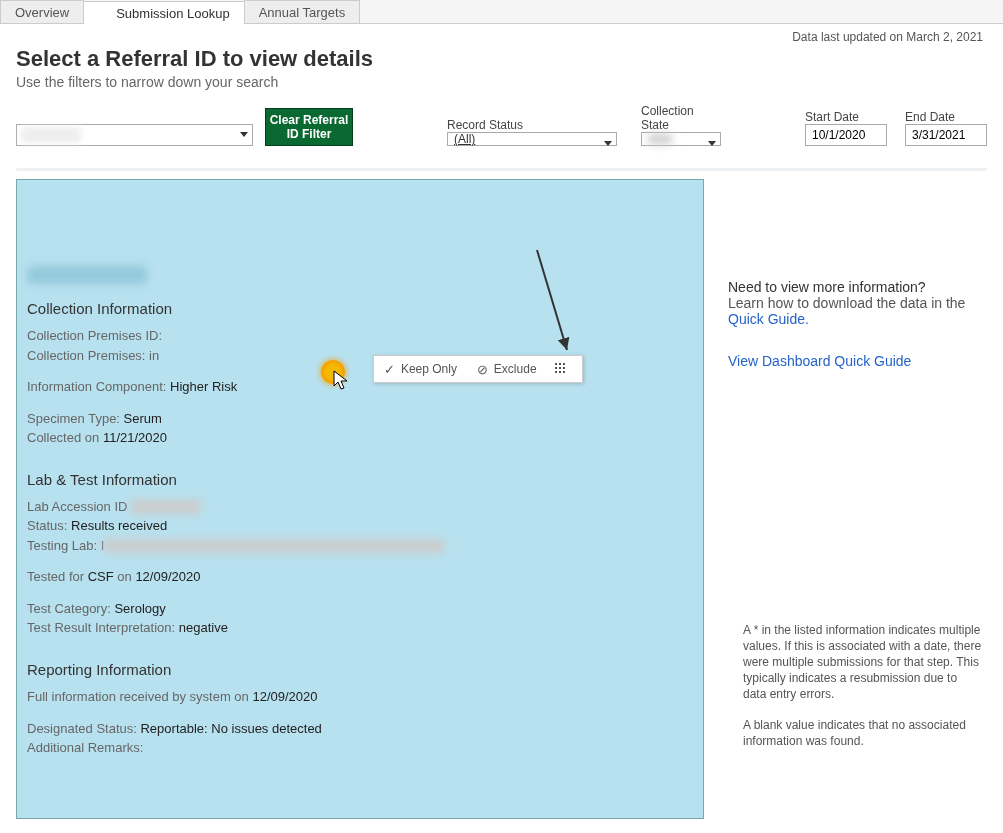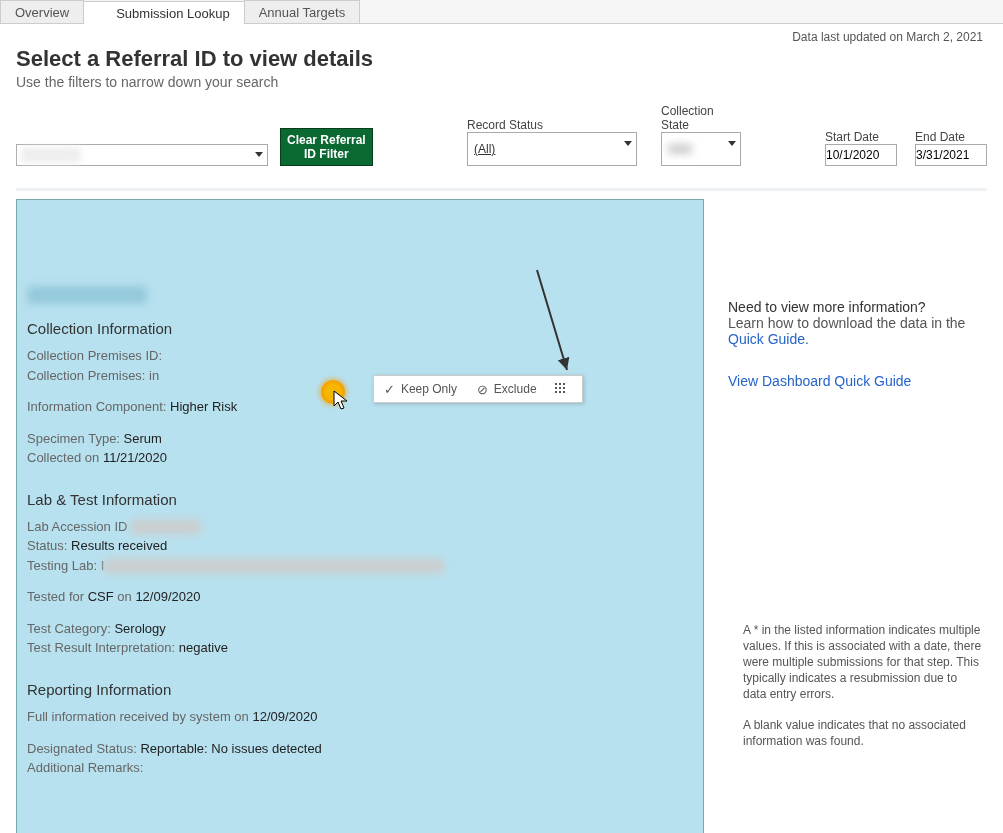--- a/index.html
+++ b/index.html
@@ -19,23 +19,23 @@
 
   
   .filters { display: flex; align-items: flex-end; gap: 12px; margin: 14px 16px 0 16px; }
   .referral-select { width: 270px; height: 22px; border: 1px solid #aaa; background: #fff; position: relative; }
   .referral-select .blur { position: absolute; left: 4px; top: 2px; width: 60px; height: 16px; background: #eee; filter: blur(3px); border-radius: 3px; }
   .referral-select .caret { position: absolute; right: 4px; top: 7px; width: 0; height: 0; border-left: 4px solid transparent; border-right: 4px solid transparent; border-top: 5px solid #333; }
   .clear-btn { width: 100px; height: 38px; background: #0a6831; color: #fff; border: 1px solid #063d1c; font-weight: 700; font-size: 12px; text-align: center; display: flex; align-items: center; justify-content: center; cursor: pointer; line-height: 1.2; }
 
   .filter-group { display: flex; flex-direction: column; }
   .filter-group .lbl { font-size: 12px; font-weight: 400; color: #444; margin-bottom: 0; }
-  .select-box { height: 34px; border: 1px solid #aaa; background: #fff; display: flex; align-items: center; padding: 0 16px 0 6px; font-size: 12px; position: relative; min-width: 80px; text-decoration: underline; }
+  .select-box { height: 14px; border: 1px solid #aaa; background: #fff; display: flex; align-items: center; padding: 0 16px 0 6px; font-size: 12px; position: relative; min-width: 80px; text-decoration: underline; }
   .select-box .caret { position: absolute; right: 4px; top: 8px; width: 0; height: 0; border-left: 4px solid transparent; border-right: 4px solid transparent; border-top: 5px solid #333; }
-  .date-input { height: 22px; width: 72px; border: 1px solid #aaa; padding: 0 0; font-size: 12px; }
+  .date-input { height: 22px; width: 82px; border: 1px solid #aaa; padding: 0 6px; font-size: 12px; }
 
   .divider { height: 3px; background: #eef1f3; margin: 22px 16px 0 16px; border-radius: 2px; }
 
   
   .content { display: flex; margin: 8px 16px 0 16px; }
   .detail-card { width: 688px; height: 640px; background: #b8e1ef; border: 1px solid #7aa; position: relative; }
   .detail-card .inner { padding: 90px 10px 10px 10px; }
   .detail-card h3 { font-size: 15px; font-weight: 400; color: #333; margin: 0 0 10px 0; }
   .detail-card p { margin: 0 0 2px 0; font-size: 13px; color: #555; line-height: 1.35; }
   .detail-card p .lab { color: #666; }

